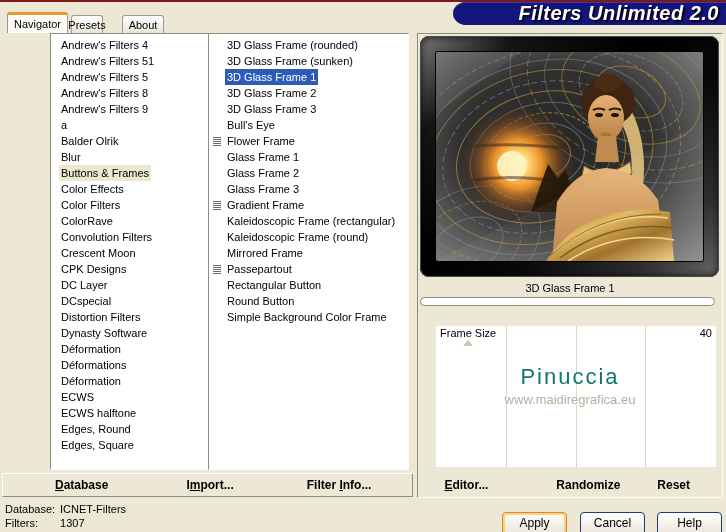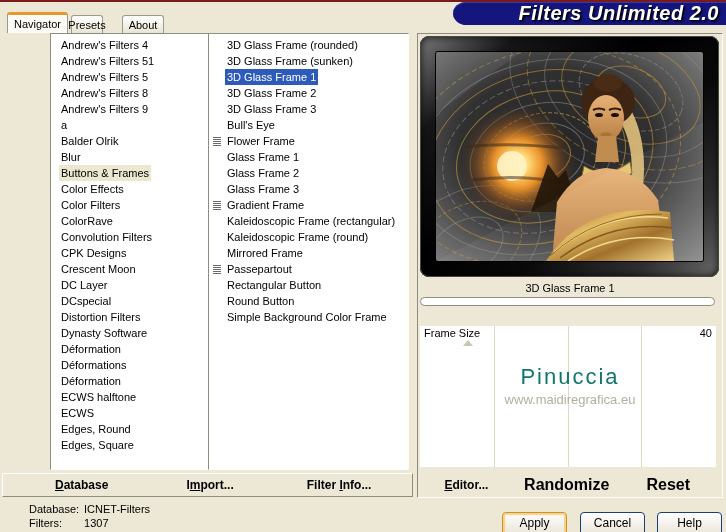--- a/index.html
+++ b/index.html
@@ -55,44 +55,44 @@
   .frame{position:absolute;left:2px;top:2px;width:299px;height:241px;box-sizing:border-box;padding:16px;
           border-radius:9px;
           background:linear-gradient(135deg,#7a7a7a 0%,#161616 18%,#000 42%,#090909 62%,#2f2f2f 84%,#6a6a6a 100%);
           box-shadow:inset 0 0 0 1px #484848, inset 0 0 8px #000;}
   .art{width:267px;height:209px;border-radius:2px;overflow:hidden;box-shadow:0 0 0 1px #000;}
   .caption{position:absolute;left:0;top:248px;width:100%;text-align:center;font-size:11px;}
   .progress{position:absolute;left:2px;top:263px;width:295px;height:9px;background:#fff;
           border:1px solid #8E8C7E;border-radius:5px;box-sizing:border-box;}
   .slider-area{position:absolute;left:2px;top:292px;width:300px;}
   .srow{position:relative;height:23px;}
-  .sbar{position:absolute;top:0;left:0;right:4px;height:26px;background:#fff;
+  .sbar{position:absolute;top:0;left:16px;right:4px;height:26px;background:#fff;
         background-image:linear-gradient(#DDD8C4,#DDD8C4),linear-gradient(#DDD8C4,#DDD8C4),linear-gradient(#DDD8C4,#DDD8C4);
         background-size:1px 100%,1px 100%,1px 100%;background-position:25% 0,50% 0,75% 0;background-repeat:no-repeat;
         display:flex;justify-content:space-between;line-height:14px;padding:0 4px;}
   .sthumb{position:absolute;top:14px;width:0;height:0;margin-left:-5px;
         border-left:5px solid transparent;border-right:5px solid transparent;border-bottom:6px solid #CBC6B0;}
   .watermark{position:absolute;left:0;top:330px;width:100%;text-align:center;pointer-events:none;}
   .wm1{font-size:22px;color:#0f766e;letter-spacing:2px;text-shadow:1px 1px 0 #fff;}
   .wm2{font-size:13px;color:#B3AF9E;text-shadow:1px 1px 0 #fff;margin-top:2px;}
   .panel-actions{position:absolute;left:1px;right:1px;bottom:1px;height:23px;background:#ECE8D5;
         display:flex;align-items:center;justify-content:flex-end;gap:37px;padding-right:31px;
-        font-weight:bold;font-size:16px;}
+        font-weight:bold;font-size:12px;}
   
   #toolbar{position:absolute;left:2px;top:473px;width:411px;height:24px;box-sizing:border-box;
         background:#ECE8D5;border:1px solid;border-color:#FFFFFF #8E8C7E #8E8C7E #FFFFFF;
         display:flex;align-items:center;gap:0;}
   #toolbar .titem{font-weight:bold;font-size:12px;white-space:nowrap;padding-left:31px;}
   #toolbar .titem u{text-decoration:underline;}
   #toolbar .titem:nth-child(1){margin-left:21px;}
   #toolbar .titem:nth-child(2){margin-left:47px;}
   #toolbar .titem:nth-child(3){margin-left:42px;}
   #toolbar .titem:nth-child(4){margin-left:42px;}
   
-  .status{position:absolute;left:5px;font-size:11px;white-space:nowrap;margin-left:24px;}
+  .status{position:absolute;left:5px;font-size:11px;white-space:nowrap;}
   .status .lab{display:inline-block;width:52px;}
   #status1{top:503px;} #status2{top:517px;}
   .btn{position:absolute;top:512px;width:65px;height:24px;box-sizing:border-box;
        background:linear-gradient(#FFFFFF,#E9E4D6);border:1px solid #1D3D77;border-radius:4px;
        font-size:12px;text-align:center;line-height:21px;}
   #btn-apply{left:502px;border-color:#C8902E;box-shadow:inset 0 0 0 2px rgba(255,196,88,.75);}
   #btn-cancel{left:580px;} #btn-help{left:657px;}
 </style>
 </head>
 <body>
@@ -121,31 +121,31 @@
       <div class="li"><span class="lbl">Andrew's Filters 8</span></div>
       <div class="li"><span class="lbl">Andrew's Filters 9</span></div>
       <div class="li"><span class="lbl">a</span></div>
       <div class="li"><span class="lbl">Balder Olrik</span></div>
       <div class="li"><span class="lbl">Blur</span></div>
       <div class="li sel-cat"><span class="lbl">Buttons &amp; Frames</span></div>
       <div class="li"><span class="lbl">Color Effects</span></div>
       <div class="li"><span class="lbl">Color Filters</span></div>
       <div class="li"><span class="lbl">ColorRave</span></div>
       <div class="li"><span class="lbl">Convolution Filters</span></div>
+      <div class="li"><span class="lbl">Crescent Moon</span></div>
       <div class="li"><span class="lbl">CPK Designs</span></div>
-      <div class="li"><span class="lbl">Crescent Moon</span></div>
       <div class="li"><span class="lbl">DC Layer</span></div>
       <div class="li"><span class="lbl">DCspecial</span></div>
       <div class="li"><span class="lbl">Distortion Filters</span></div>
       <div class="li"><span class="lbl">Dynasty Software</span></div>
       <div class="li"><span class="lbl">Déformation</span></div>
       <div class="li"><span class="lbl">Déformations</span></div>
       <div class="li"><span class="lbl">Déformation</span></div>
+      <div class="li"><span class="lbl">ECWS</span></div>
       <div class="li"><span class="lbl">ECWS halftone</span></div>
-      <div class="li"><span class="lbl">ECWS</span></div>
       <div class="li"><span class="lbl">Edges, Round</span></div>
       <div class="li"><span class="lbl">Edges, Square</span></div>
     </div>
   <div class="scrollbar">
     <div class="sb-btn up">
       <div class="chev up"></div>
     </div>
     <div class="sb-thumb"></div>
     <div class="sb-btn down">
       <div class="chev down"></div>

